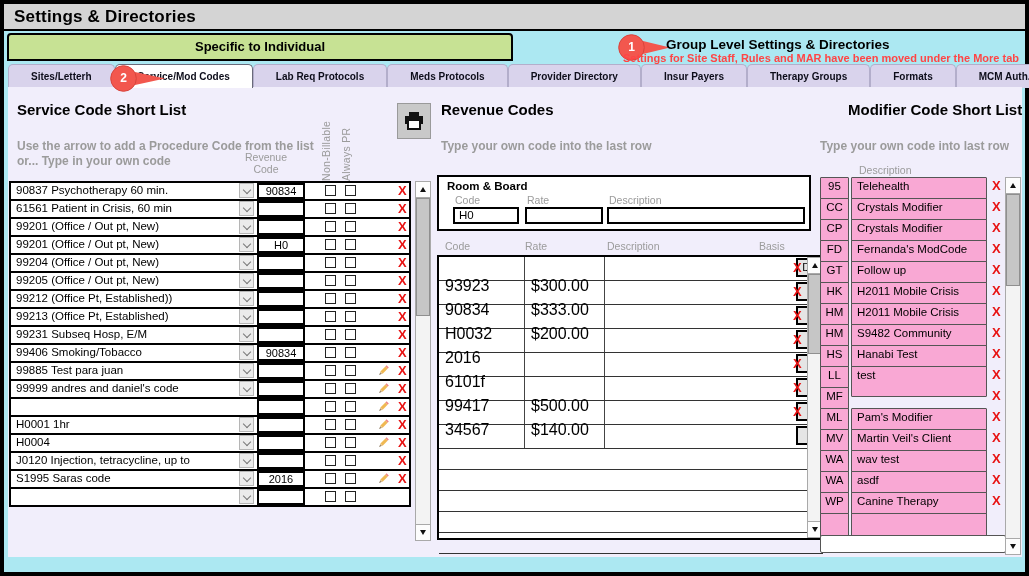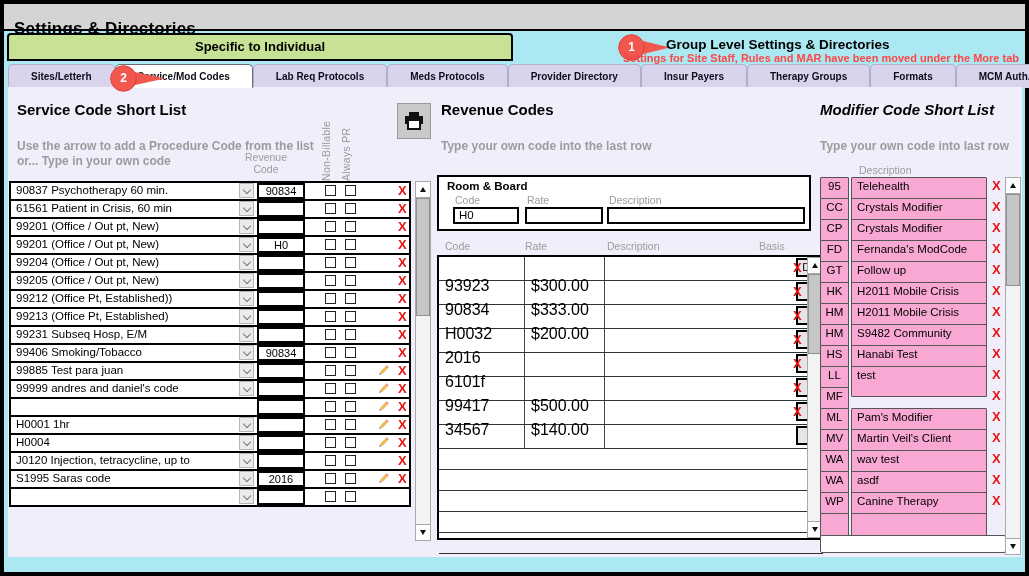--- a/index.html
+++ b/index.html
@@ -1,21 +1,21 @@
 <!DOCTYPE html>
 <html><head>
 <meta charset="utf-8">
 <style>
   html,body{margin:0;padding:0;}
   body{width:1029px;height:576px;font-family:"Liberation Sans",sans-serif;-webkit-font-smoothing:antialiased;}
   .window{position:relative;width:1029px;height:576px;background:#000;overflow:hidden;}
   .inner{position:absolute;left:4px;top:4px;width:1021px;height:568px;background:#ace8f2;}
   
   .titlebar{position:absolute;left:0;top:0;width:1021px;height:27px;background:#d4d4d4;border-bottom:2px solid #000;box-sizing:border-box;}
-  .titlebar .title{font-size:17px;font-weight:bold;color:#000;padding:15px 0 0 10px;letter-spacing:.2px;}
+  .titlebar .title{font-size:17px;font-weight:bold;color:#000;padding:3px 0 0 10px;letter-spacing:.2px;}
   
   .tab-individual{position:absolute;left:3px;top:29px;width:506px;height:28px;background:#c7e294;border:2px solid #000;border-radius:4px 4px 0 0;box-sizing:border-box;text-align:center;font-size:13px;font-weight:bold;line-height:24px;color:#000;}
   .group-label{position:absolute;left:662px;top:33px;font-size:13.5px;font-weight:bold;color:#000;white-space:nowrap;}
   .notice{position:absolute;right:6px;top:48px;font-size:11px;font-weight:bold;color:#ff4545;white-space:nowrap;}
   
   .badge{position:absolute;width:58px;height:27px;}
   .badge svg{position:absolute;left:0;top:0;}
   .badge .num{position:absolute;left:0;top:0;width:27px;height:27px;text-align:center;line-height:27px;color:#fff;font-weight:bold;font-size:12px;}
   
   .navtabs{position:absolute;left:4px;top:59px;width:1014px;height:25px;display:flex;justify-content:space-between;align-items:flex-end;}
@@ -493,21 +493,21 @@
           <div class="sb-btn">
               <i class="tri-up"></i>
             </div>
           <div class="sb-thumb" style="top:16px;height:80px;"></div>
           <div class="sb-btn dn">
               <i class="tri-dn"></i>
             </div>
         </div>
       </div>
 
-      <div class="coltitle" style="left:812px;top:14px;font-style:italic;">Modifier Code Short List</div>
+      <div class="coltitle" style="left:840px;top:14px;">Modifier Code Short List</div>
       <div class="hint" style="left:812px;top:52px;">Type your own code into last row</div>
       <div class="smallhdr" style="left:851px;top:77px;">Description</div>
 
       <div class="mod-list">
           <div class="mod-row">
             <div class="mc-cell mc-code">95</div>
             <div class="mc-cell mc-desc">Telehealth</div>
             <span class="xdel mc-x">X</span>
           </div>
           <div class="mod-row">

